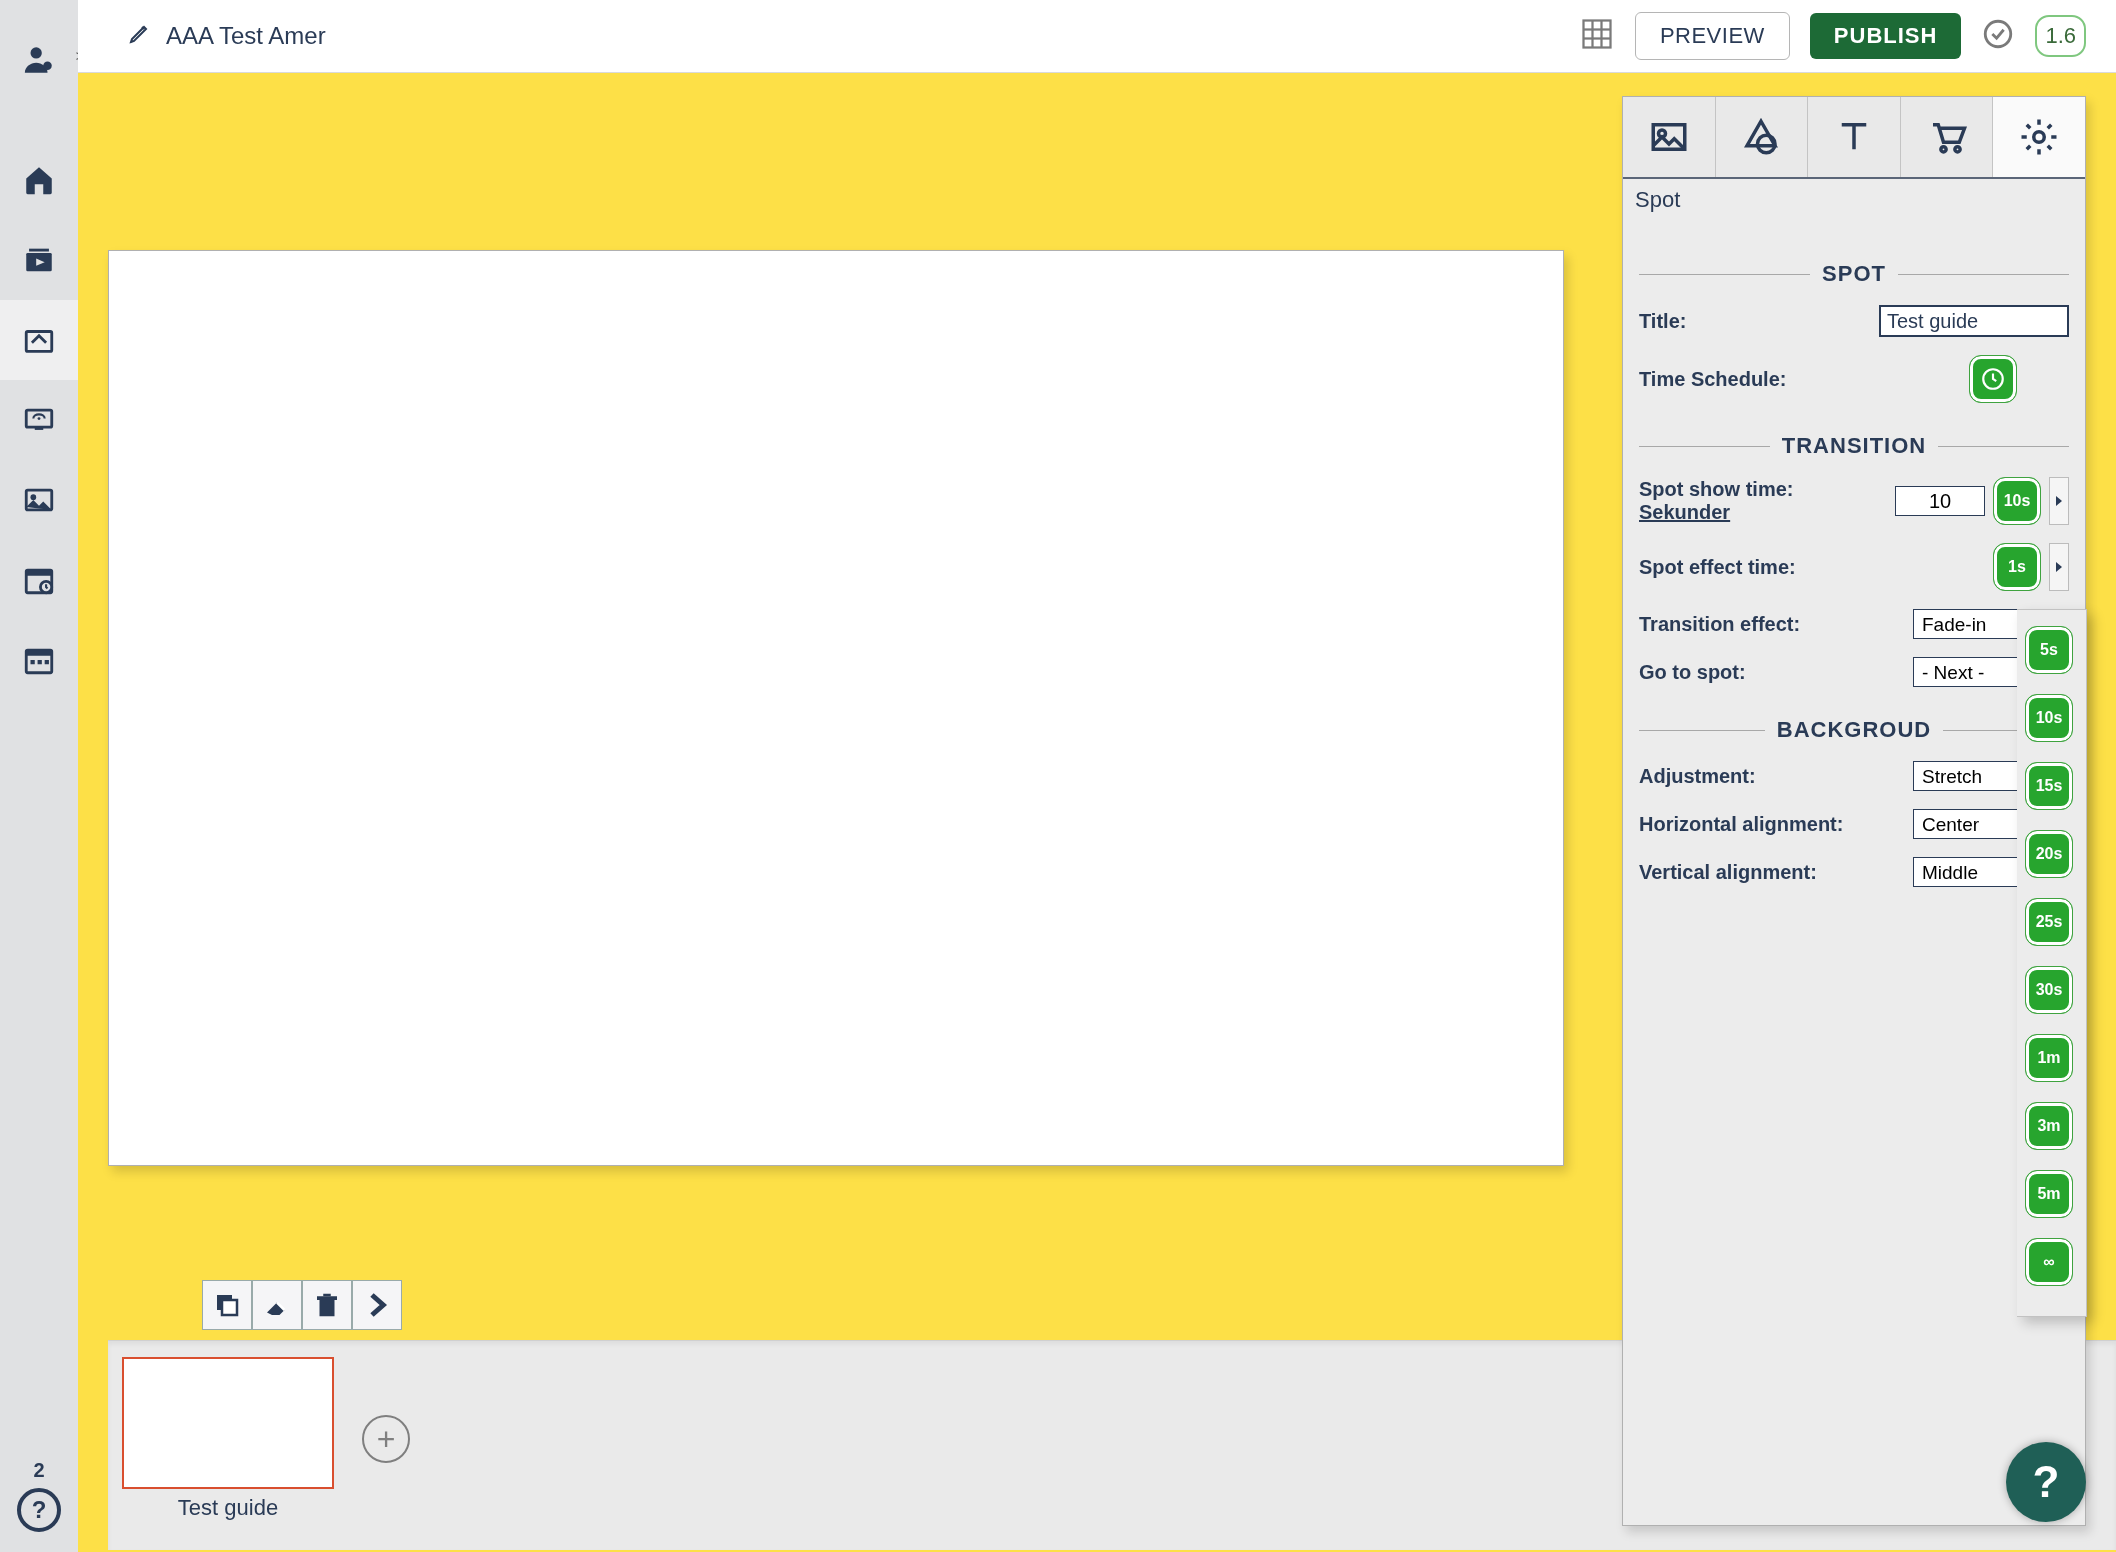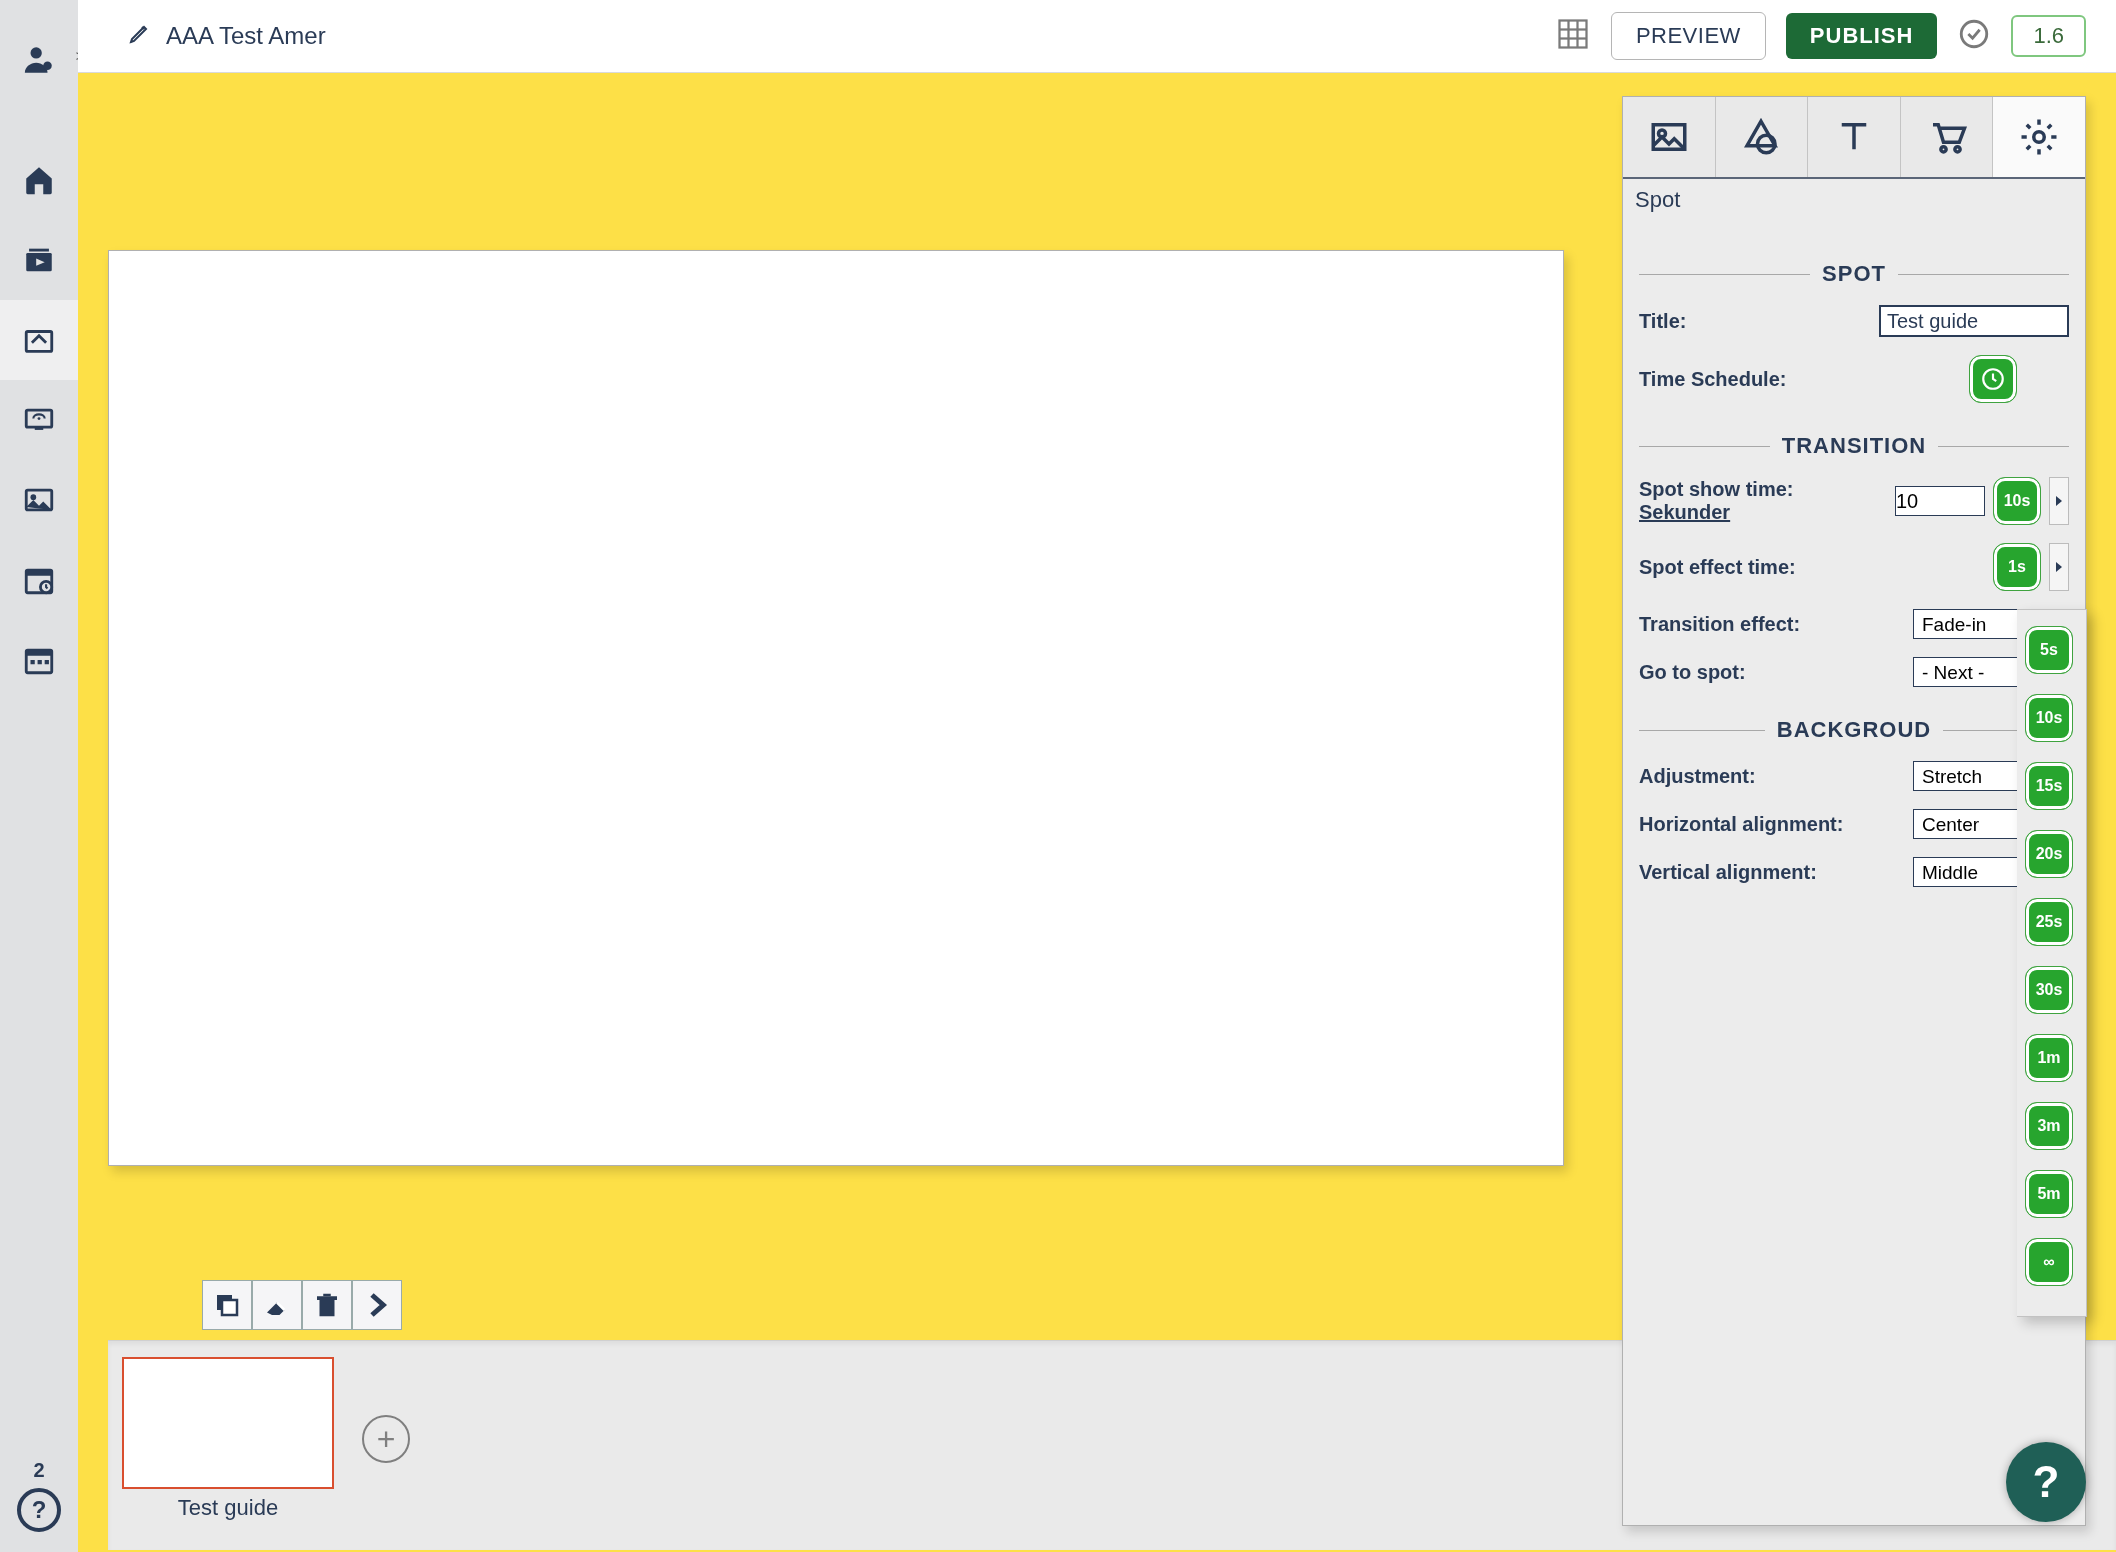--- a/index.html
+++ b/index.html
@@ -64,22 +64,22 @@
   border:1px solid #b5b5b5; border-radius:6px;
   padding:10px 24px; font-size:22px; background:#fff; color:#2a3b56;
   letter-spacing:0.5px;
 }
 .header .publish-btn {
   border-radius:6px; padding:10px 24px; font-size:22px; font-weight:bold;
   background:#1d6a36; color:#fff; border:none; letter-spacing:1px;
 }
 .header .check-ico svg { width:34px; height:34px; stroke:#7a7a7a; fill:none; stroke-width:2; }
 .header .version-box {
-  border:2px solid #7fc77f; border-radius:6px;
-  padding:6px 20px; font-size:22px; color:#3a6a3a;
+  border:2px solid #7fc77f; border-radius:14px;
+  padding:6px 8px; font-size:22px; color:#3a6a3a;
 }
 
 
 .canvas-wrap { position:absolute; left:30px; top:250px; }
 .canvas {
   width:1456px; height:916px;
   background:#fff; border:1px solid #b0b0b0;
   box-shadow:4px 6px 10px rgba(0,0,0,0.15);
 }
 
@@ -145,21 +145,21 @@
 .field-label { font-size:20px; color:#2a3b56; font-weight:bold; width:200px; }
 .field-label .sub { display:block; font-weight:bold;text-decoration:underline; }
 .field-ctrl { margin-left:auto; display:flex; align-items:center; gap:8px; }
 
 .text-input {
   width:190px; height:32px; border:2px solid #2a3b56; padding:2px 6px;
   font-size:20px; color:#2a3b56; background:#fff;
 }
 .num-input {
   width:90px; height:30px; border:1px solid #2a3b56; background:#fff;
-  text-align:left; font-size:20px;
+  text-align:center; font-size:20px;
 }
 select.sel { width:156px; height:30px; border:1px solid #2a3b56; background:#fff; font-size:19px; padding-left:4px; }
 
 .badge {
   width:48px; height:48px; border-radius:12px; border:1px solid #3fa33f;
   background:#27a52e; color:#fff; font-weight:bold; font-size:16px;
   display:flex; align-items:center; justify-content:center;
   box-shadow:inset 0 0 0 3px #fff;
 }
 .badge svg { width:26px; height:26px; fill:#fff; }

